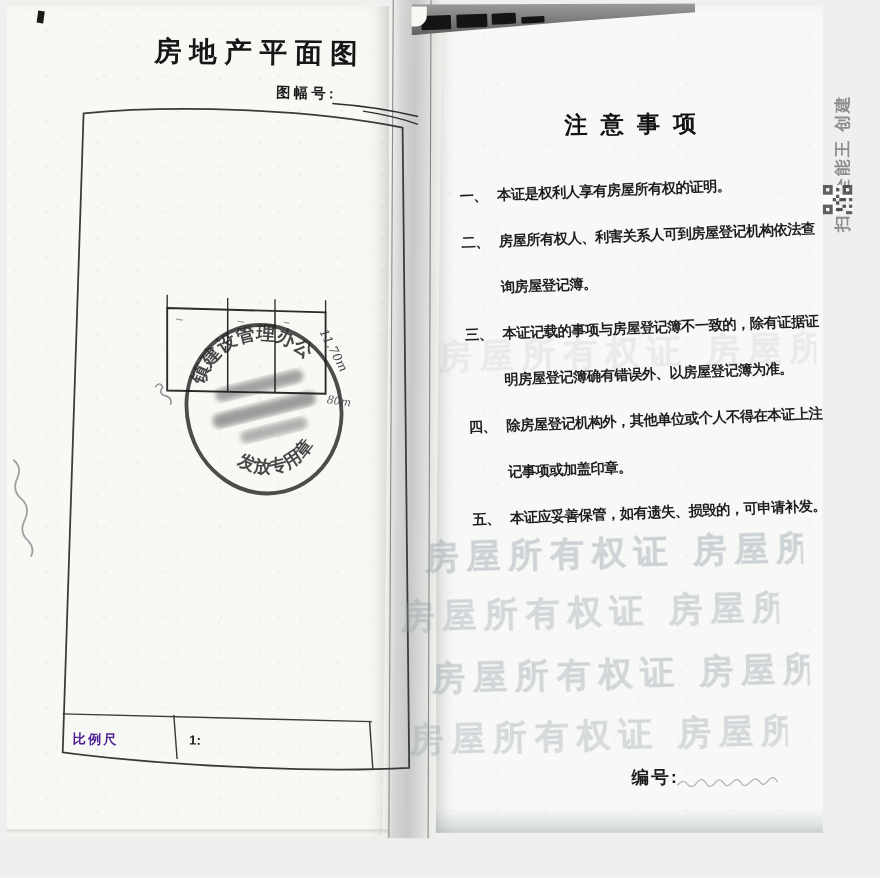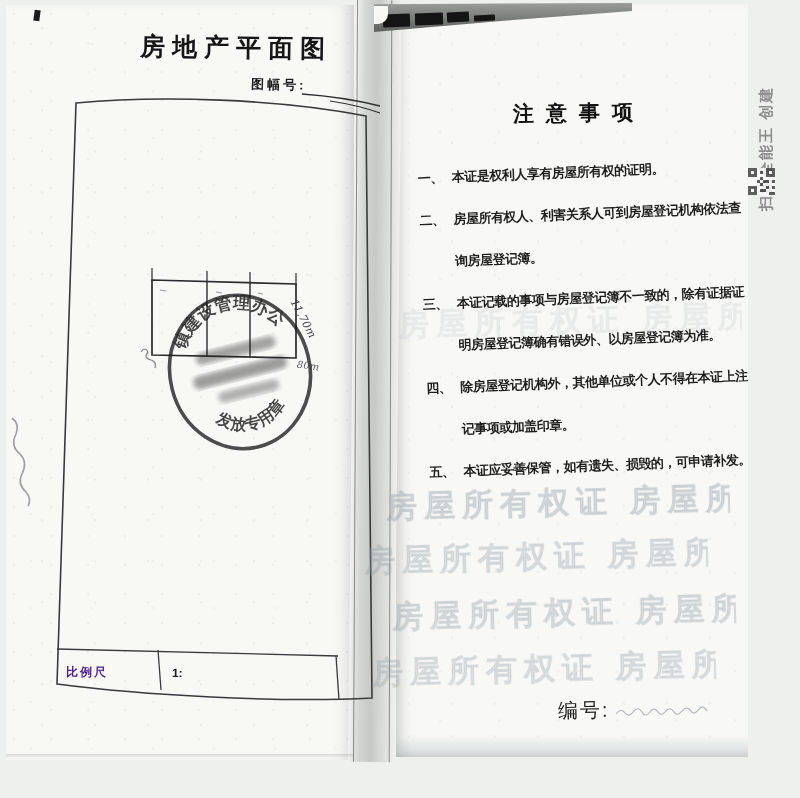--- a/index.html
+++ b/index.html
@@ -64,22 +64,22 @@
   
   .stamp{position:absolute; left:158px; top:284px; opacity:.92;}
 
   
   .notes-title{position:absolute; left:513px; top:99px; font-family:"Liberation Sans",sans-serif;
     font-weight:bold; font-size:21px; letter-spacing:12px; color:#131313; transform:rotate(-.8deg);}
   .notes{position:absolute; left:417px; top:158px; width:322px; transform:rotate(-2.3deg); transform-origin:left top;}
   .note-row{display:flex; align-items:flex-start; color:#1e1e1e; font-size:13px; letter-spacing:-0.5px; line-height:42px;}
   .note-num{flex:0 0 34px; font-weight:bold; white-space:nowrap;}
   .note-text{flex:1; font-weight:bold;}
-  .serial{position:absolute; left:558px; top:697px; font-family:"Liberation Sans",sans-serif;
-    font-weight:normal; font-size:20px; letter-spacing:2px; color:#1c1c1c; transform:rotate(-1deg);}
+  .serial{position:absolute; left:574px; top:697px; font-family:"Liberation Sans",sans-serif;
+    font-weight:bold; font-size:16px; letter-spacing:2px; color:#1c1c1c; transform:rotate(-1deg);}
 
   
   .ghost{position:absolute; width:344px; overflow:hidden; white-space:nowrap;
     font-family:"Liberation Sans",sans-serif; font-weight:bold; font-size:31px; letter-spacing:7px;
     color:rgba(146,158,168,.30); -webkit-text-stroke:.6px rgba(146,158,168,.22);
     filter:blur(.5px); transform:rotate(-1.5deg); pointer-events:none;}
   .g1{left:398px; top:482px; margin-left:-12px;}
   .g2{left:398px; top:536px; margin-left:-34px; opacity:.85;}
   .g3{left:398px; top:592px; margin-left:-6px; opacity:.9;}
   .g4{left:398px; top:648px; margin-left:-26px; opacity:.8;}

